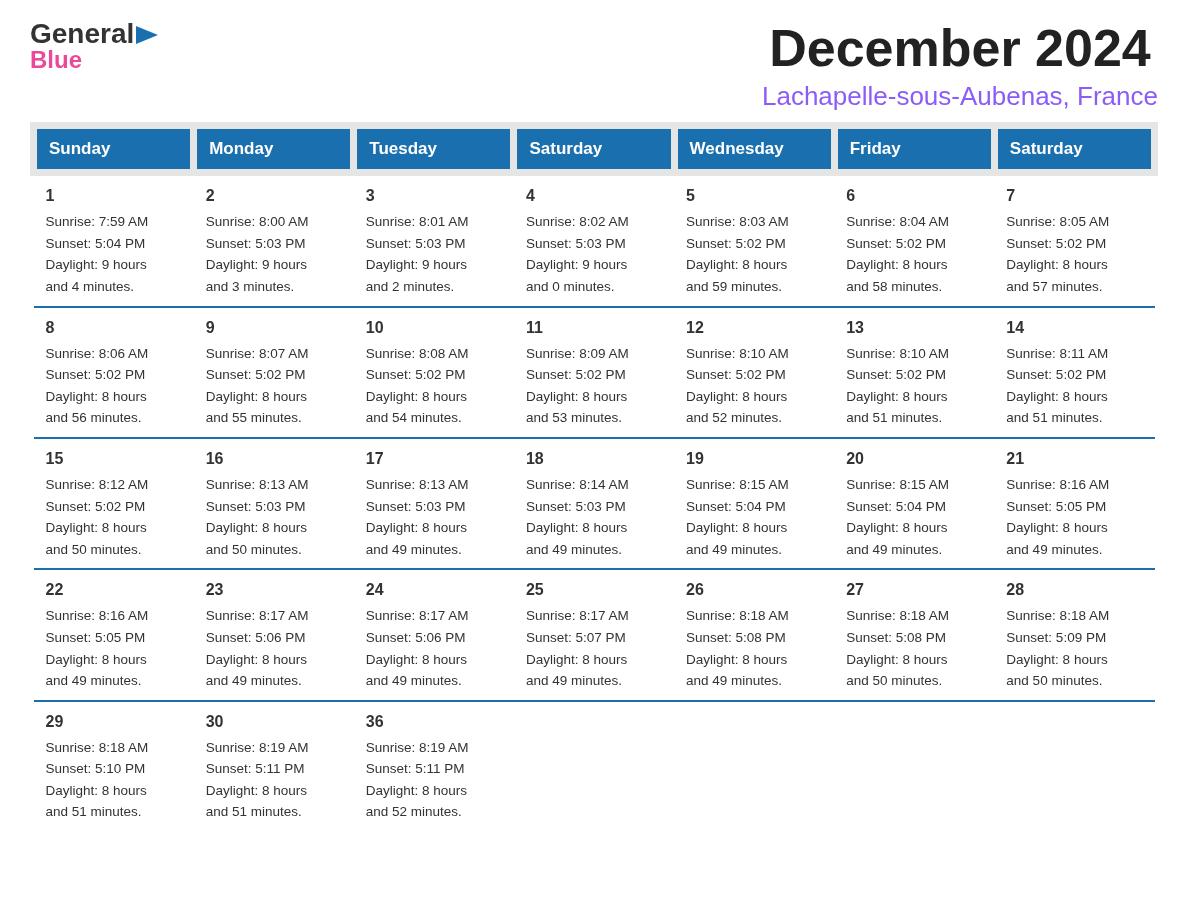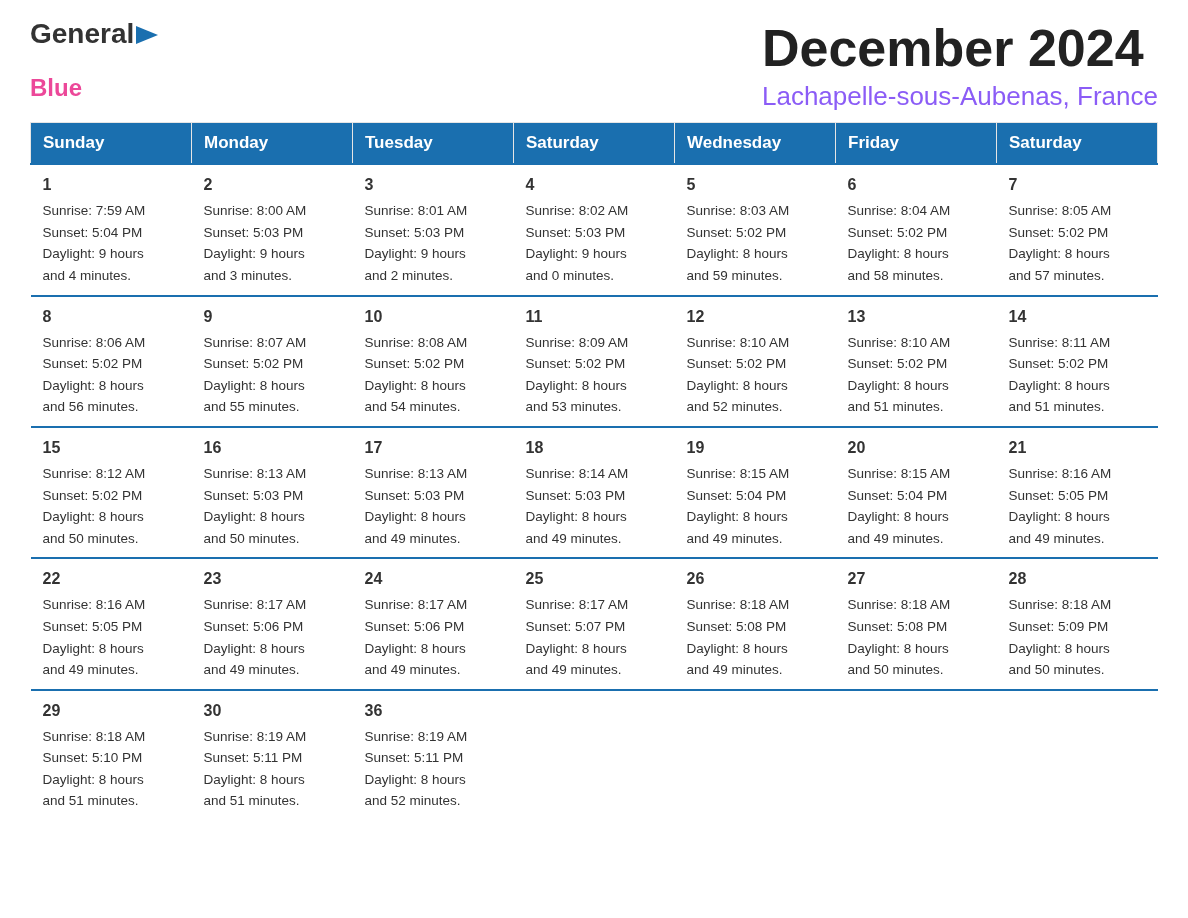--- a/index.html
+++ b/index.html
@@ -14,40 +14,39 @@
     .header {
       display: flex;
       justify-content: space-between;
       align-items: flex-start;
       margin-bottom: 10px;
     }
     .logo {
       display: flex;
       flex-direction: column;
       align-items: flex-start;
-      gap: 28px;
     }
     .logo-text-general {
       font-size: 28px;
       font-weight: bold;
       color: #333;
       line-height: 1;
     }
     .logo-text-blue {
       font-size: 24px;
       font-weight: bold;
       color: #ec4899;
       line-height: 1;
     }
     .logo-row {
       display: flex;
       align-items: center;
     }
     .title-section {
-      text-align: left;
+      text-align: center;
     }
     .main-title {
       font-size: 52px;
       font-weight: bold;
       color: #222;
       line-height: 1.1;
     }
     .subtitle {
       font-size: 26px;
       color: #8b5cf6;
@@ -60,21 +59,21 @@
     }
     .calendar thead tr {
       background-color: #1a6faf;
     }
     .calendar thead th {
       color: #fff;
       font-size: 17px;
       font-weight: bold;
       padding: 10px 12px;
       text-align: left;
-      border: 1px solid #e5e5e5;
+      border: 7px solid #e5e5e5;
     }
     .calendar tbody tr {
       border-top: 2px solid #1a6faf;
     }
     .calendar tbody td {
       vertical-align: top;
       padding: 8px 12px;
       font-size: 13.5px;
       color: #333;
       border: none;

